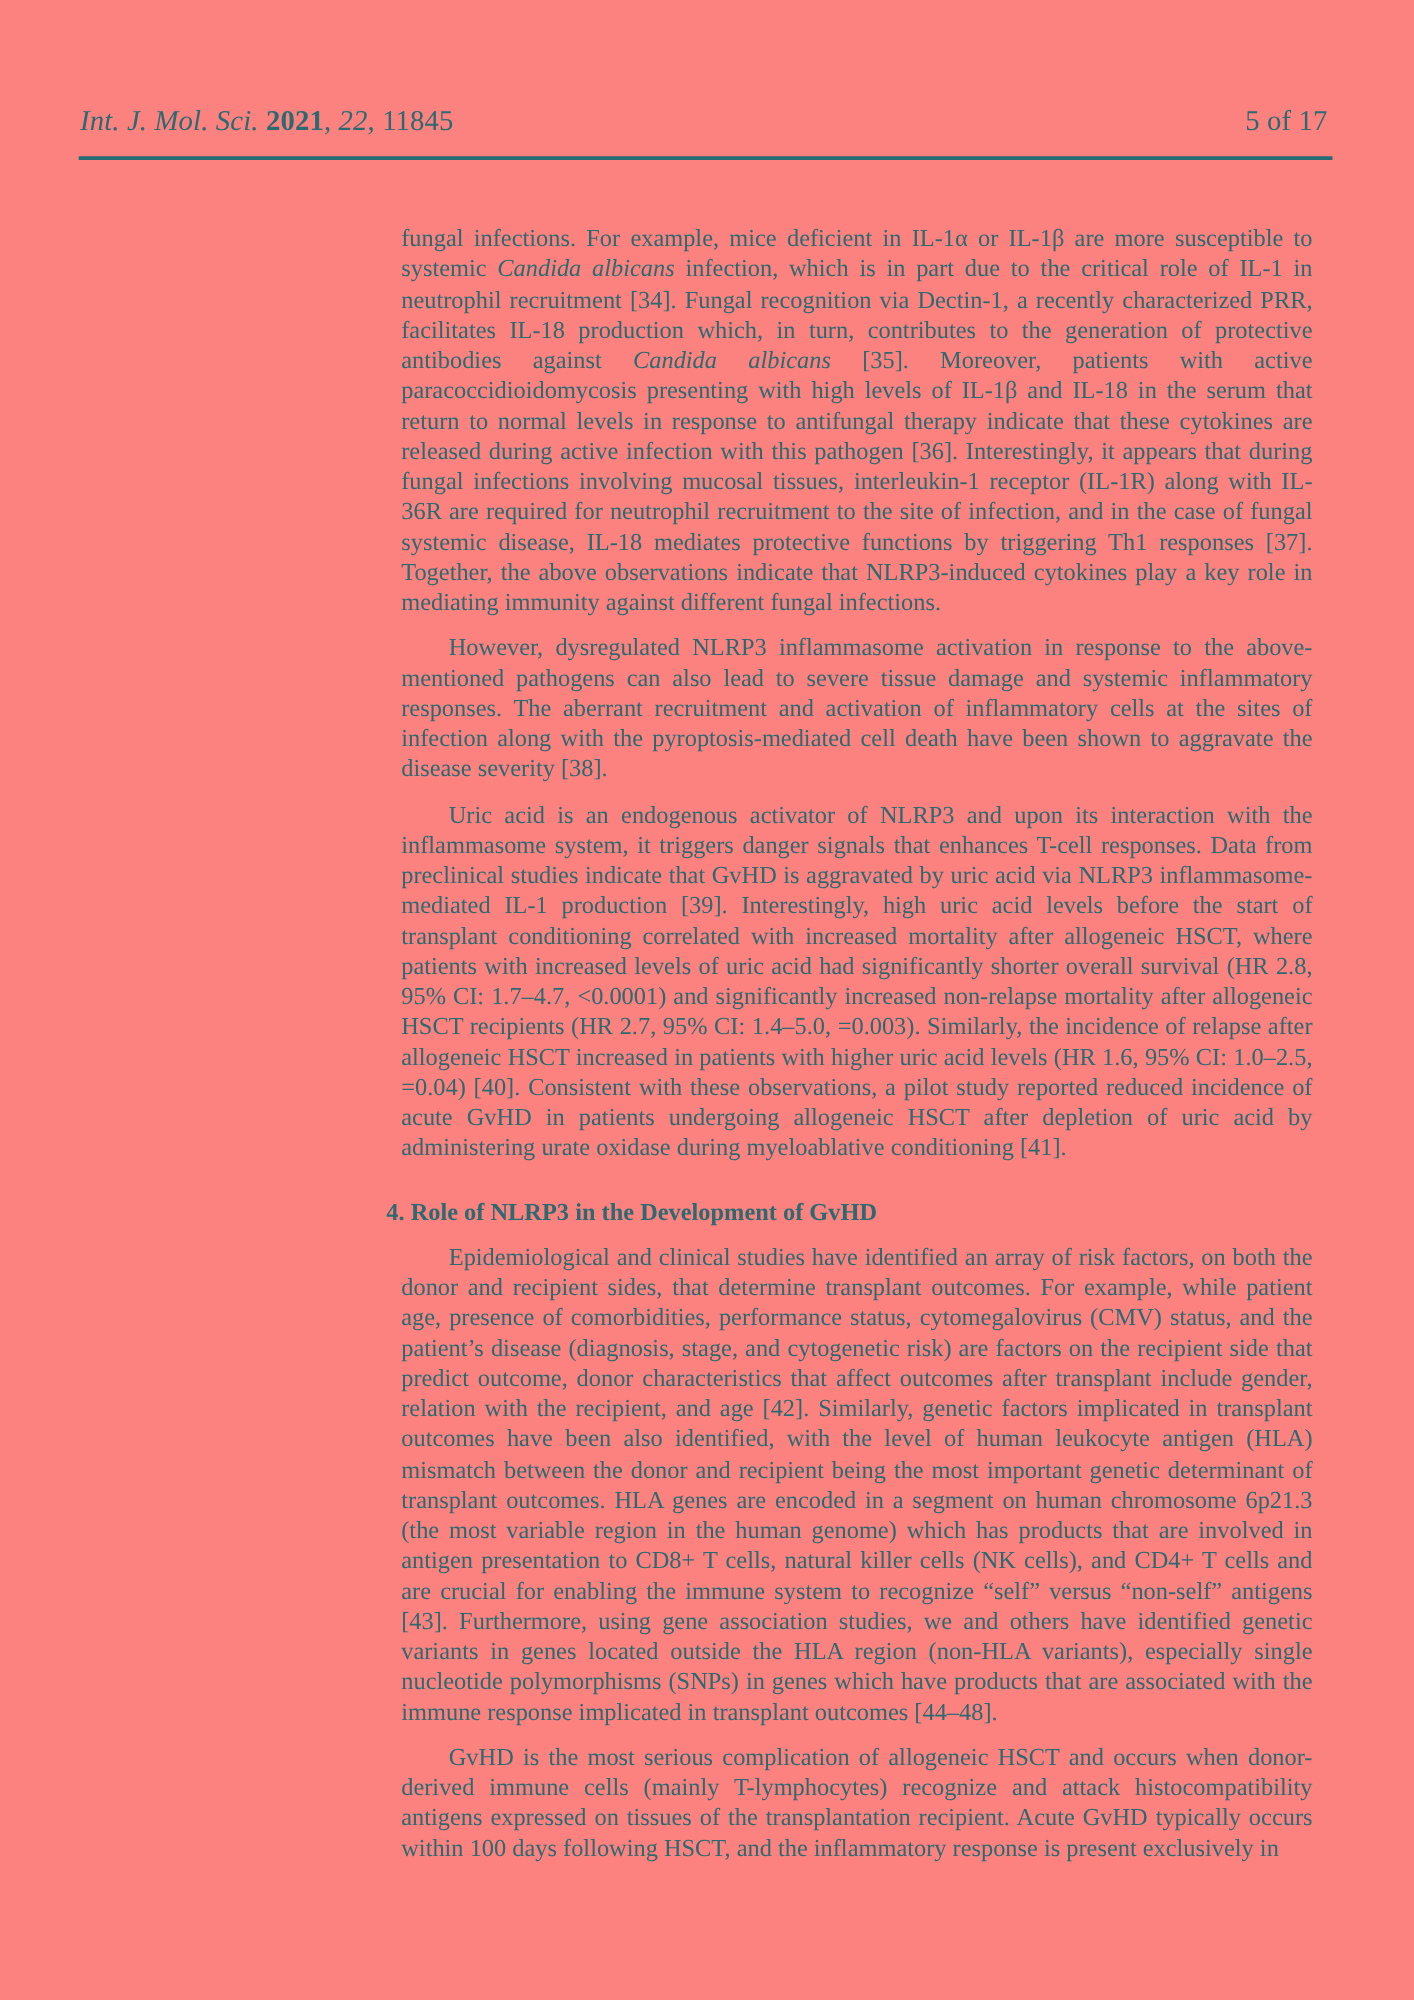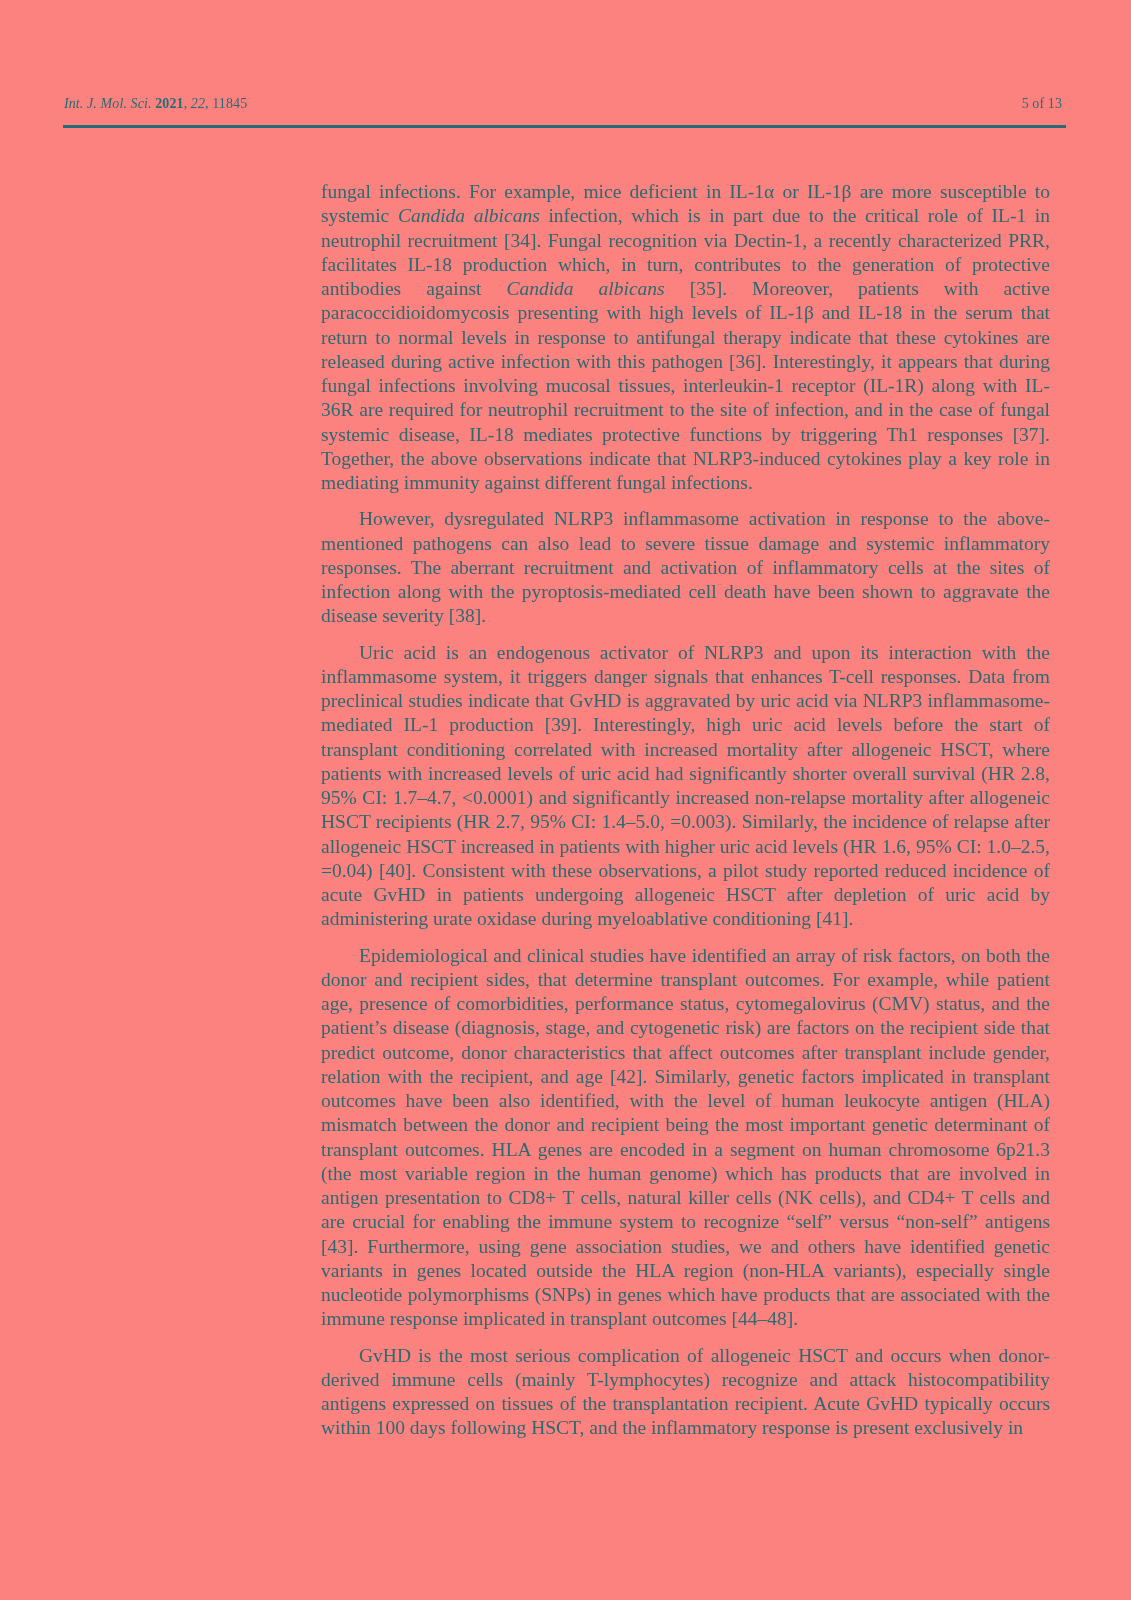--- a/index.html
+++ b/index.html
@@ -14,25 +14,25 @@
     -webkit-font-smoothing: antialiased;
   }
   .page {
     position: absolute;
     inset: 0;
   }
   .running-header {
     position: absolute;
     left: 64px;
     right: 69px;
-    top: 96px;
+    top: 84px;
     display: flex;
     justify-content: space-between;
     align-items: baseline;
-    font-size: 14px;
+    font-size: 23px;
     letter-spacing: 0.1px;
     text-align: center;
   }
   .header-rule {
     position: absolute;
     left: 63px;
     right: 65px;
     top: 125px;
     height: 2.5px;
     background: #266b75;
@@ -57,26 +57,27 @@
     text-align: left;
   }
 </style>
 </head>
 <body>
 
 <div class="page">
 
   <div class="running-header">
     <span><span style="font-style: italic;">Int. J. Mol. Sci. </span><span style="font-weight: bold;">2021</span><span>, </span><span style="font-style: italic;">22</span><span>, 11845</span></span>
-    <span>5 of 13</span>
+    <span>5 of 17</span>
   </div>
 
   <div class="header-rule"></div>
 
   <div class="article-body">
     <p><span>fungal infections. For example, mice deficient in IL-1α or IL-1β are more susceptible to systemic </span><span style="font-style: italic;">Candida albicans</span><span> infection, which is in part due to the critical role of IL-1 in neutrophil recruitment [34]. Fungal recognition via Dectin-1, a recently characterized PRR, facilitates IL-18 production which, in turn, contributes to the generation of protective antibodies against </span><span style="font-style: italic;">Candida albicans</span><span> [35]. Moreover, patients with active paracoccidioidomycosis presenting with high levels of IL-1β and IL-18 in the serum that return to normal levels in response to antifungal therapy indicate that these cytokines are released during active infection with this pathogen [36]. Interestingly, it appears that during fungal infections involving mucosal tissues, interleukin-1 receptor (IL-1R) along with IL-36R are required for neutrophil recruitment to the site of infection, and in the case of fungal systemic disease, IL-18 mediates protective functions by triggering Th1 responses [37]. Together, the above observations indicate that NLRP3-induced cytokines play a key role in mediating immunity against different fungal infections.</span></p>
     <p class="ind"><span>However, dysregulated NLRP3 inflammasome activation in response to the above-mentioned pathogens can also lead to severe tissue damage and systemic inflammatory responses. The aberrant recruitment and activation of inflammatory cells at the sites of infection along with the pyroptosis-mediated cell death have been shown to aggravate the disease severity [38].</span></p>
     <p class="ind"><span>Uric acid is an endogenous activator of NLRP3 and upon its interaction with the inflammasome system, it triggers danger signals that enhances T-cell responses. Data from preclinical studies indicate that GvHD is aggravated by uric acid via NLRP3 inflammasome-mediated IL-1 production [39]. Interestingly, high uric acid levels before the start of transplant conditioning correlated with increased mortality after allogeneic HSCT, where patients with increased levels of uric acid had significantly shorter overall survival (HR 2.8, 95% CI: 1.7–4.7, &lt;0.0001) and significantly increased non-relapse mortality after allogeneic HSCT recipients (HR 2.7, 95% CI: 1.4–5.0, =0.003). Similarly, the incidence of relapse after allogeneic HSCT increased in patients with higher uric acid levels (HR 1.6, 95% CI: 1.0–2.5, =0.04) [40]. Consistent with these observations, a pilot study reported reduced incidence of acute GvHD in patients undergoing allogeneic HSCT after depletion of uric acid by administering urate oxidase during myeloablative conditioning [41].</span></p>
+    <h2 class="section-heading">4. Role of NLRP3 in the Development of GvHD</h2>
     <p class="ind"><span>Epidemiological and clinical studies have identified an array of risk factors, on both the donor and recipient sides, that determine transplant outcomes. For example, while patient age, presence of comorbidities, performance status, cytomegalovirus (CMV) status, and the patient’s disease (diagnosis, stage, and cytogenetic risk) are factors on the recipient side that predict outcome, donor characteristics that affect outcomes after transplant include gender, relation with the recipient, and age [42]. Similarly, genetic factors implicated in transplant outcomes have been also identified, with the level of human leukocyte antigen (HLA) mismatch between the donor and recipient being the most important genetic determinant of transplant outcomes. HLA genes are encoded in a segment on human chromosome 6p21.3 (the most variable region in the human genome) which has products that are involved in antigen presentation to CD8+ T cells, natural killer cells (NK cells), and CD4+ T cells and are crucial for enabling the immune system to recognize “self” versus “non-self” antigens [43]. Furthermore, using gene association studies, we and others have identified genetic variants in genes located outside the HLA region (non-HLA variants), especially single nucleotide polymorphisms (SNPs) in genes which have products that are associated with the immune response implicated in transplant outcomes [44–48].</span></p>
     <p class="ind"><span>GvHD is the most serious complication of allogeneic HSCT and occurs when donor-derived immune cells (mainly T-lymphocytes) recognize and attack histocompatibility antigens expressed on tissues of the transplantation recipient. Acute GvHD typically occurs within 100 days following HSCT, and the inflammatory response is present exclusively in</span></p>
   </div>
 
 </div>
 
 </body></html>

